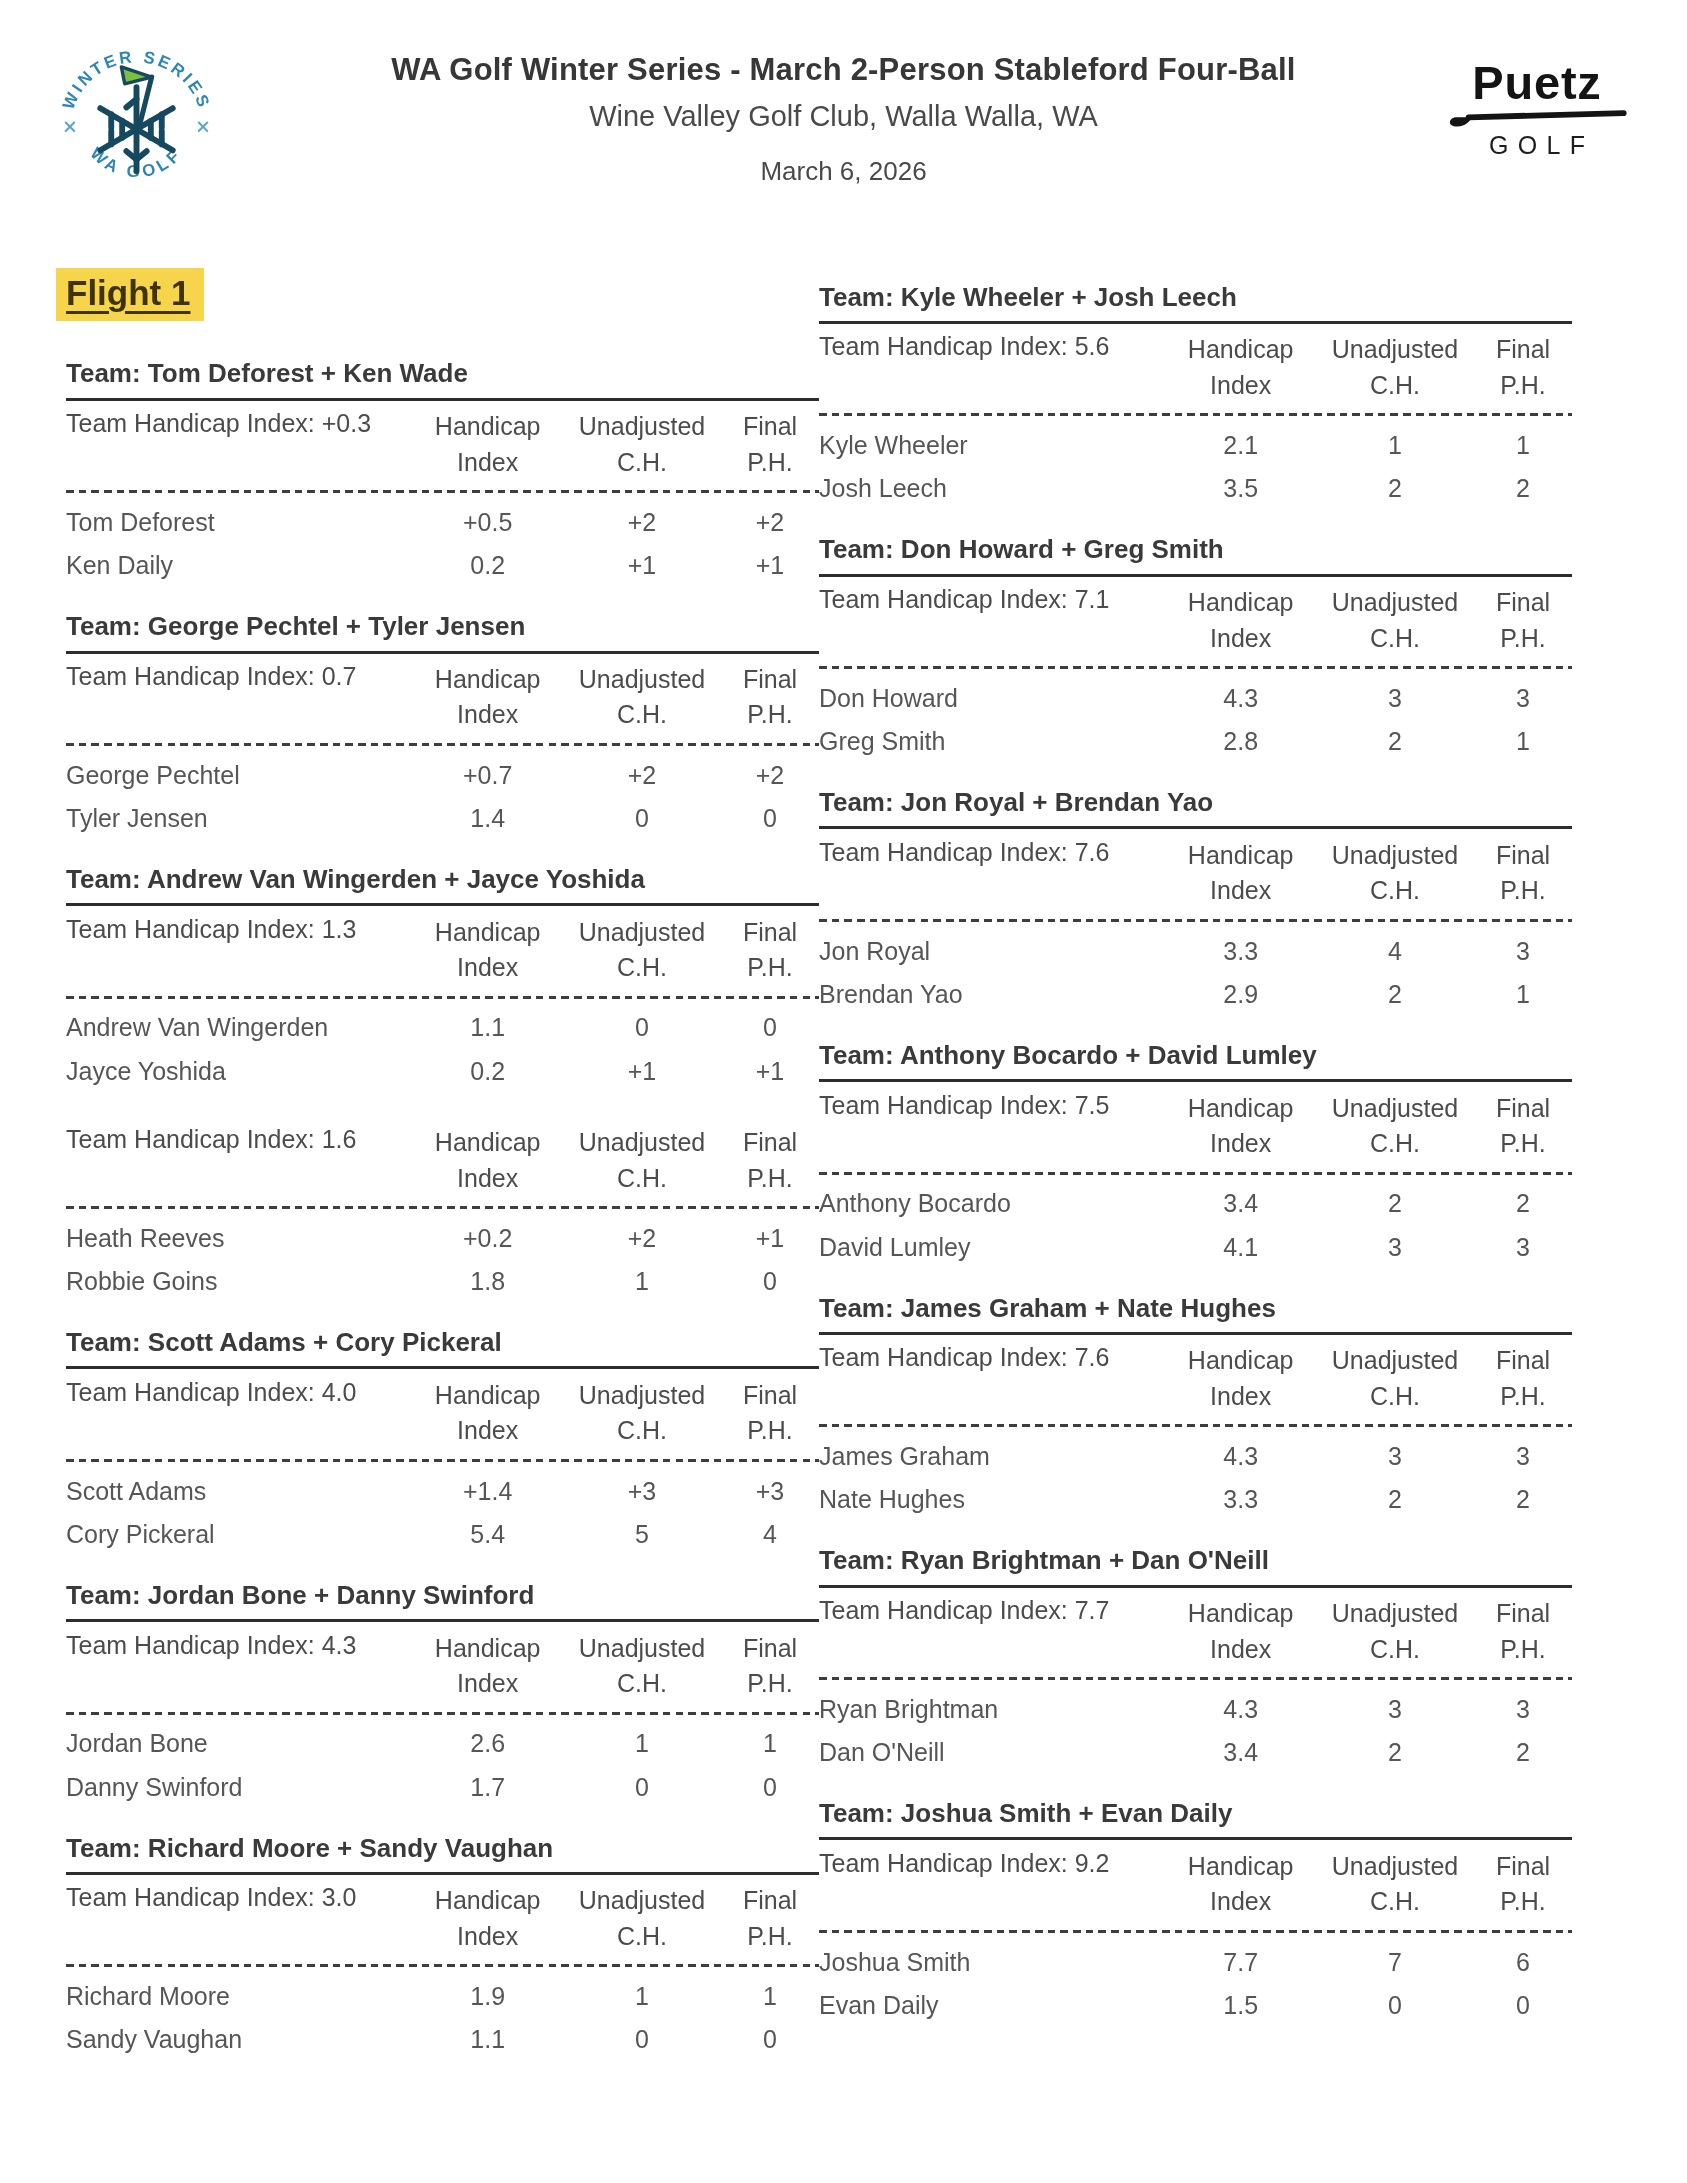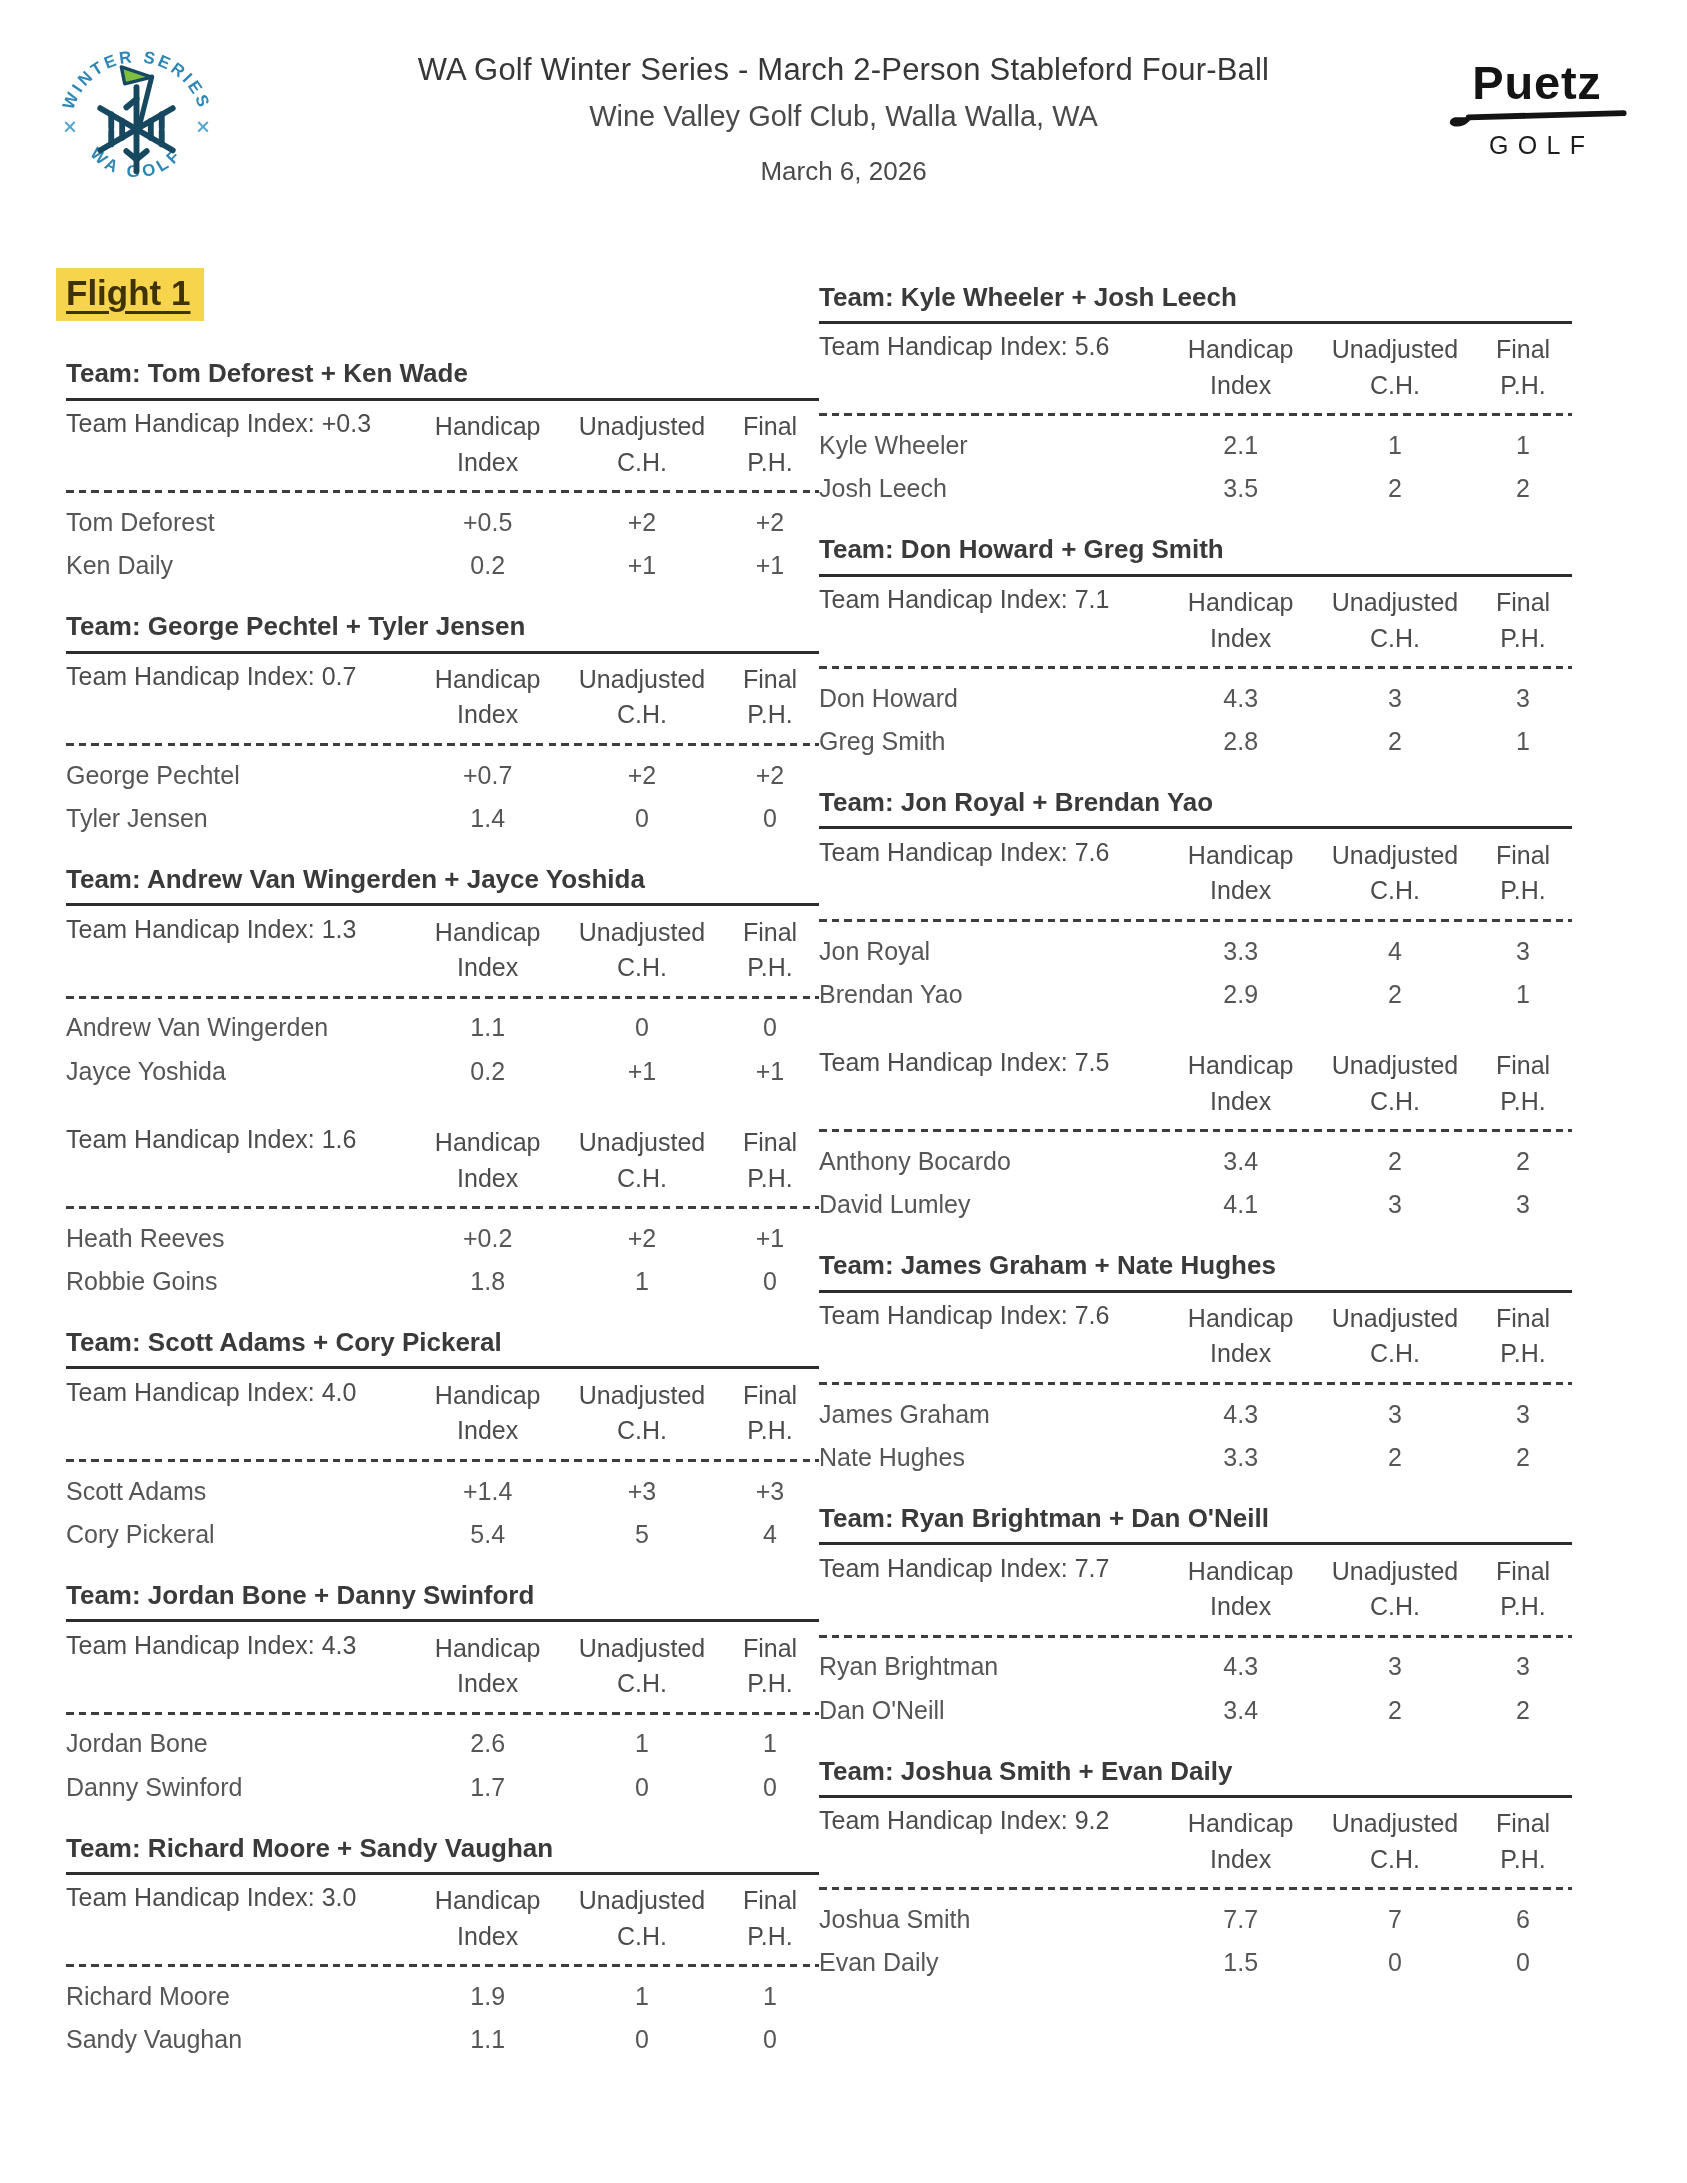--- a/index.html
+++ b/index.html
@@ -7,21 +7,21 @@
   body {
     width:1687px; height:2183px;
     font-family:"Liberation Sans", sans-serif;
     color:#4c4c4c;
     position:relative;
   }
   
   .page-header { position:relative; height:211px; padding-top:52px; }
   .winter-logo { position:absolute; left:52px; top:40px; width:169px; height:160px; }
   .header-titles { text-align:center; width:1012px; margin:0 auto; }
-  .doc-title { font-size:31px; font-weight:normal; color:#373737; letter-spacing:0.2px; }
+  .doc-title { font-size:31px; font-weight:bold; color:#373737; letter-spacing:0.2px; }
   .doc-subtitle { font-size:29px; color:#4a4a4a; margin-top:11.8px; }
   .doc-date { font-size:26px; color:#4a4a4a; margin-top:23px; }
   .puetz-logo { position:absolute; right:57px; top:59px; width:186px; text-align:center; }
   .puetz-name { font-size:47px; font-weight:bold; color:#141414; letter-spacing:0.8px; line-height:1; }
   .puetz-swoosh { display:block; margin:-1.7px auto 0; }
   .puetz-sub { font-size:25px; color:#1d1d1d; letter-spacing:9.3px; margin-top:1.7px; text-indent:9.3px; }
   
   .flight-badge {
     display:inline-block;
     background:#f6d44c;
@@ -464,20 +464,21 @@
   <div class="prow">
     <div class="pname">Brendan Yao</div>
     <div class="pval">2.9</div>
     <div class="pval">2</div>
     <div class="pval">1</div>
   </div>
 </div>
   </div>
 
   <div class="team">
+    <div class="team-title">Team: Anthony Bocardo + David Lumley</div>
     <div class="head-row">
       <div class="thi">Team Handicap Index: 7.5</div>
       <div class="colhead">
         <div>Handicap</div>
             <div>Index</div>
       </div>
       <div class="colhead">
         <div>Unadjusted</div>
             <div>C.H.</div>
       </div>

